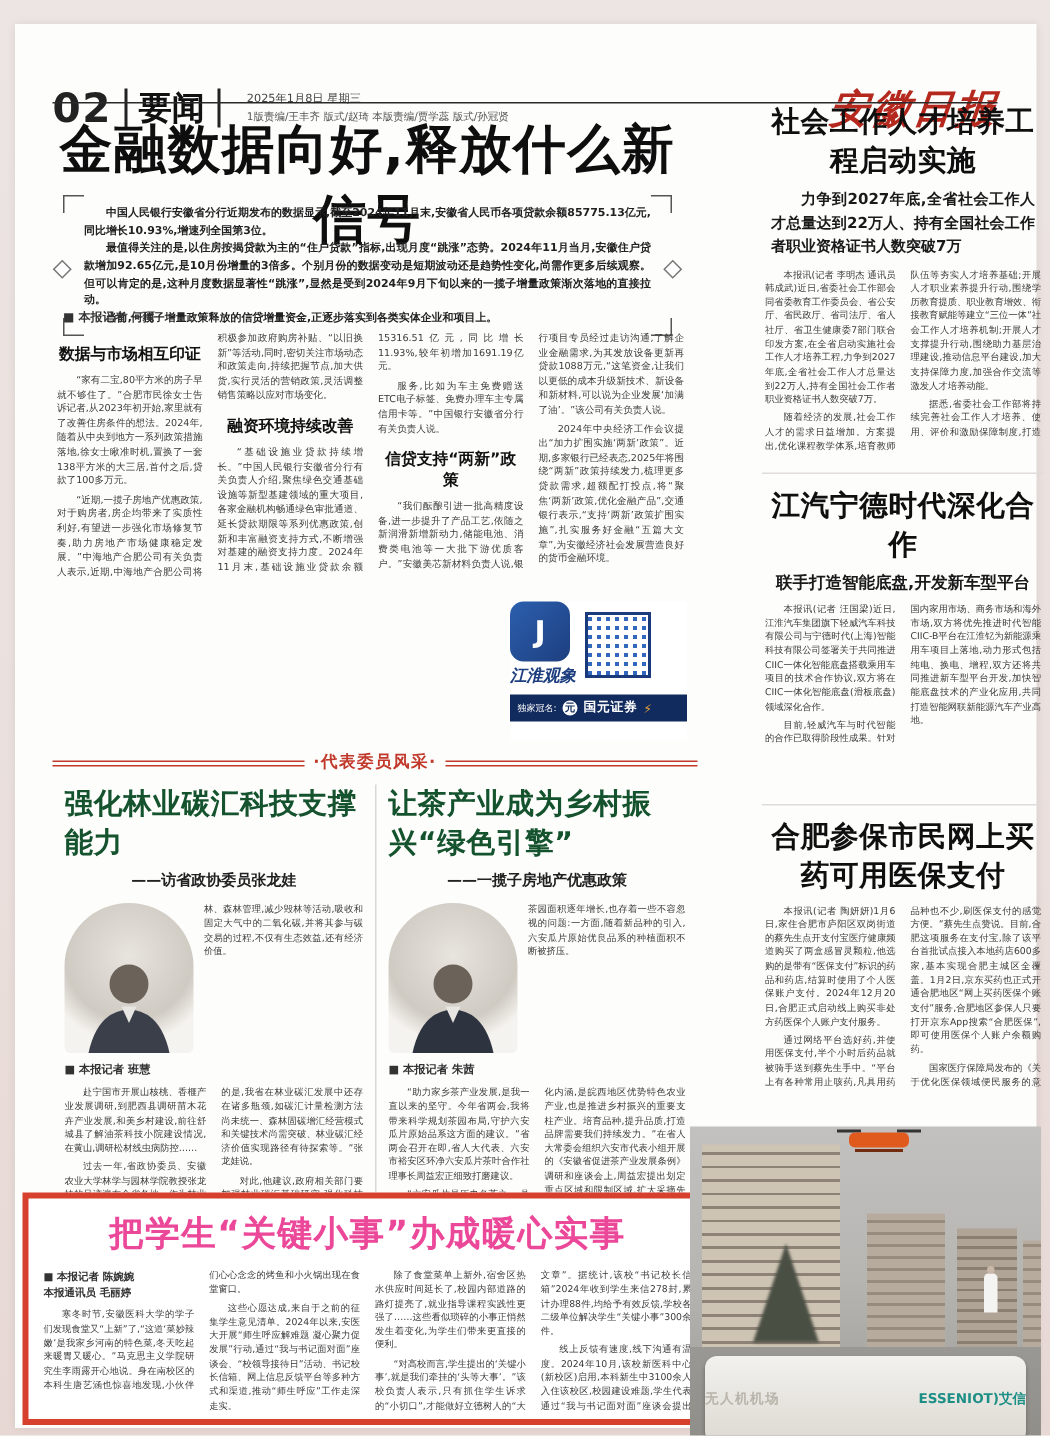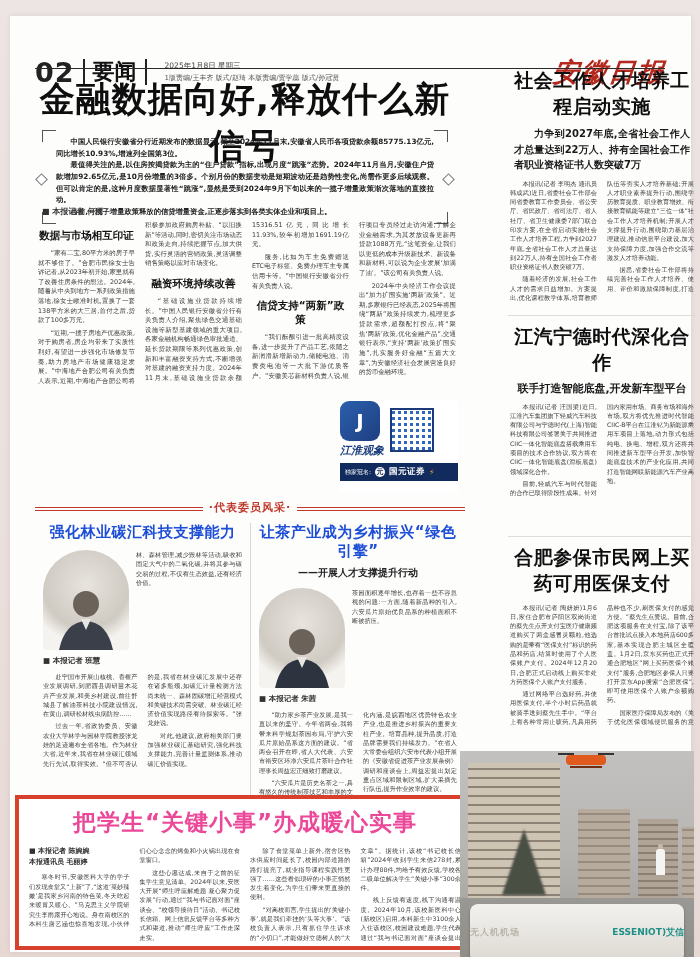--- a/index.html
+++ b/index.html
@@ -52,21 +52,21 @@
 
   
   .deleg { position:absolute; left:25px; top:484px; width:430px; height:308px; }
   .deleg-banner { display:flex; align-items:center; gap:6px; }
   .deleg-banner .line { flex:1; border-top:1px solid #c0392b; position:relative; }
   .deleg-banner .line::after { content:""; position:absolute; left:0; right:0; top:2px; border-top:1px solid #c0392b; }
   .deleg-banner .t { color:#c0392b; font-size:11px; font-weight:bold; letter-spacing:1px; }
   .deleg-cols { display:flex; margin-top:8px; }
   .deleg-col { width:50%; padding:0 8px; }
   .deleg-col + .deleg-col { border-left:1px solid #d8d8d8; }
-  .d-hl { text-align:center; font-size:15px; font-weight:900; color:#1d4ed8; letter-spacing:.5px; }
+  .d-hl { font-size:19px; font-weight:900; color:#14532d; letter-spacing:.5px; }
   .d-sub { text-align:center; font-size:10px; font-weight:bold; color:#222; margin-top:5px; }
   .d-row { display:flex; gap:7px; margin-top:8px; }
   .portrait { width:86px; height:100px; flex:none; border-radius:50% 50% 4px 4px / 42% 42% 4px 4px; background:radial-gradient(circle at 50% 35%, #e8e4de 0%, #cfcac2 55%, #f5f3ef 75%); position:relative; overflow:hidden; }
   .portrait svg { position:absolute; left:50%; bottom:0; transform:translateX(-50%); }
   .d-firstcol { font-size:6.2px; line-height:1.5; color:#3a3a3a; text-align:justify; }
   .d-byline { font-size:7.5px; font-weight:bold; color:#333; margin-top:6px; }
   .d-body { margin-top:6px; column-count:2; column-gap:10px; height:128px; overflow:hidden; }
   .d-body p { font-size:6.2px; line-height:1.5; color:#3a3a3a; text-align:justify; text-indent:2em; margin-bottom:3px; }
 
   
@@ -173,40 +173,41 @@
 
     <div class="deleg">
       <div class="deleg-banner">
         <span class="line"></span>
         <span class="t">·代表委员风采·</span>
         <span class="line"></span>
       </div>
       <div class="deleg-cols">
         <div class="deleg-col">
           <div class="d-hl">强化林业碳汇科技支撑能力</div>
+          <div class="d-sub">——访省政协委员张龙娃</div>
           <div class="d-row">
             <div class="portrait">
               <svg width="70" height="64" viewBox="0 0 70 64">
                 <circle cx="35" cy="18" r="13" fill="#6b625a"></circle>
                 <path d="M8 64 Q14 36 35 35 Q56 36 62 64 Z" fill="#3a3f4a"></path>
                 <path d="M30 33 L35 44 L40 33 Z" fill="#e8e6e2"></path>
               </svg>
             </div>
             <div class="d-firstcol">林、森林管理,减少毁林等活动,吸收和固定大气中的二氧化碳,并将其参与碳交易的过程,不仅有生态效益,还有经济价值。</div>
           </div>
           <div class="d-byline">■ 本报记者 班慧</div>
           <div class="d-body">
             <p>赴宁国市开展山核桃、香榧产业发展调研,到肥西县调研苗木花卉产业发展,和美乡村建设,前往舒城县了解油茶科技小院建设情况,在黄山,调研松材线虫病防控……</p>
             <p>过去一年,省政协委员、安徽农业大学林学与园林学院教授张龙娃的足迹遍布全省各地。作为林业大省,近年来,我省在林业碳汇领域先行先试,取得实效。“但不可否认的是,我省在林业碳汇发展中还存在诸多瓶颈,如碳汇计量检测方法尚未统一、森林固碳增汇经营模式和关键技术尚需突破、林业碳汇经济价值实现路径有待探索等。”张龙娃说。</p>
             <p>对此,他建议,政府相关部门要加强林业碳汇基础研究,强化科技支撑能力,完善计量监测体系,推动碳汇价值实现。</p>
           </div>
         </div>
         <div class="deleg-col">
           <div class="d-hl">让茶产业成为乡村振兴“绿色引擎”</div>
-          <div class="d-sub">——开展人才支撑提升行动</div>
+          <div class="d-sub">——一揽子房地产优惠政策</div>
           <div class="d-row">
             <div class="portrait">
               <svg width="70" height="64" viewBox="0 0 70 64">
                 <circle cx="35" cy="18" r="13" fill="#6b625a"></circle>
                 <path d="M8 64 Q14 36 35 35 Q56 36 62 64 Z" fill="#2e3340"></path>
                 <path d="M30 33 L35 44 L40 33 Z" fill="#e8e6e2"></path>
               </svg>
             </div>
             <div class="d-firstcol">茶园面积逐年增长,也存着一些不容忽视的问题:一方面,随着新品种的引入,六安瓜片原始优良品系的种植面积不断被挤压。</div>
           </div>

